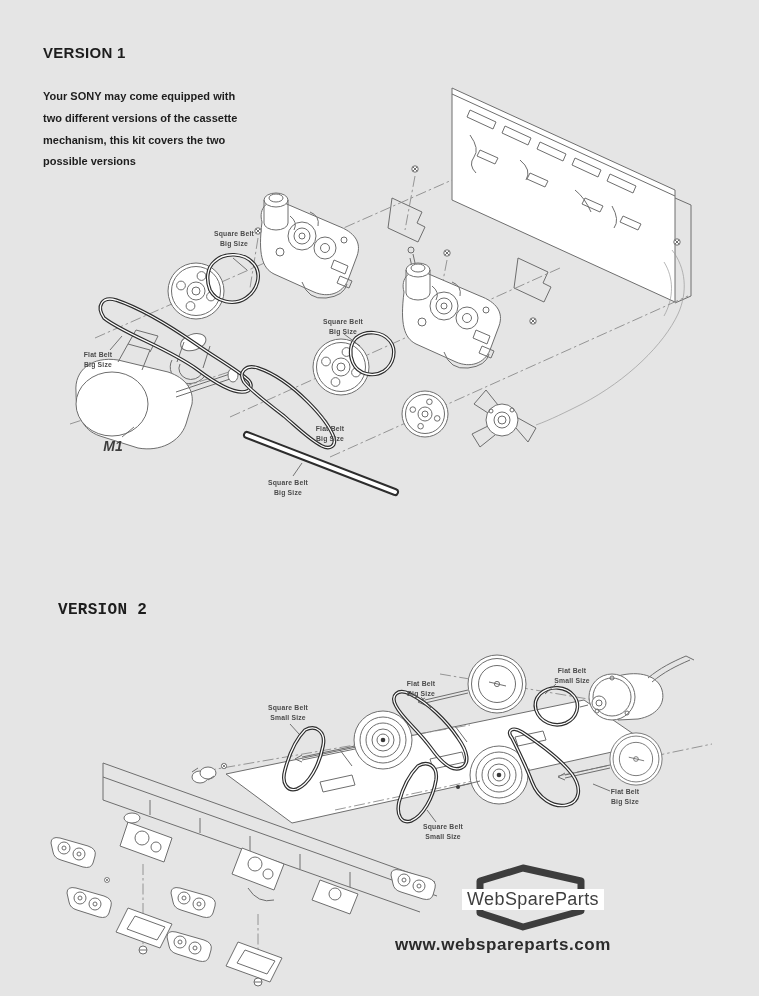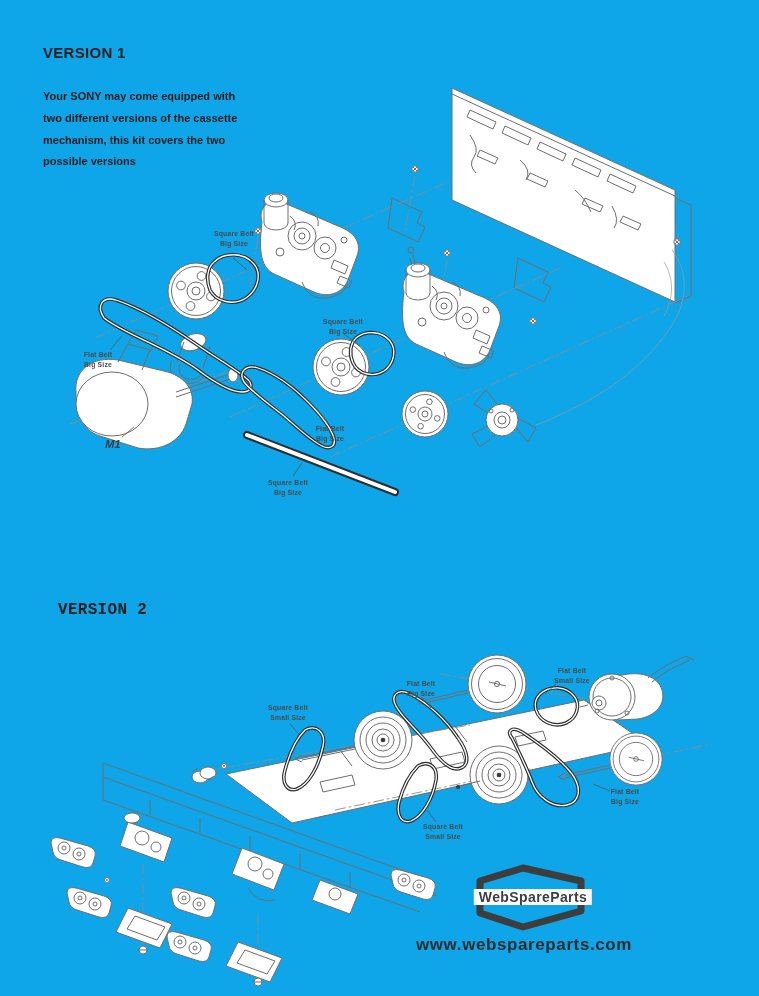--- a/index.html
+++ b/index.html
@@ -1,29 +1,29 @@
 <!DOCTYPE html>
 <html><head>
 <meta charset="utf-8">
 <style>
   html,body{margin:0;padding:0;background:#fff;}
-  .page{position:relative;width:759px;height:996px;background:#0ea5e9;overflow:hidden;
+  .page{position:relative;width:759px;height:996px;background:#e5e5e5;overflow:hidden;
         font-family:"Liberation Sans",sans-serif;}
   .art{position:absolute;left:0;top:0;width:759px;height:996px;}
   .h1{position:absolute;left:43px;top:44px;font-size:15px;font-weight:bold;color:#1d1d1d;letter-spacing:.3px;}
   .h2{position:absolute;left:58px;top:601px;font-size:16px;font-weight:bold;color:#1d1d1d;letter-spacing:.3px;font-family:Liberation Mono, monospace;}
   .intro{position:absolute;left:43px;top:86px;width:340px;font-size:11px;font-weight:bold;
          color:#1d1d1d;line-height:21.8px;white-space:pre-line;}
   .dlabel{position:absolute;transform:translateX(-50%);text-align:center;font-size:6.8px;
           font-weight:600;color:#4b4b4b;line-height:1.45;letter-spacing:.2px;white-space:pre-line;}
   .m1label{position:absolute;transform:translateX(-50%);font-style:italic;font-weight:600;
-           font-size:11px;color:#3d3d3d;text-align:right;}
-  .logoText{position:absolute;left:533px;top:889px;transform:translateX(-50%);font-size:14px;
-            font-weight:bold;color:#3f3f3f;background:#fff;padding:0 5px;letter-spacing:.4px;}
-  .site{position:absolute;left:524px;top:935px;transform:translateX(-50%);font-size:17px;
+           font-size:14px;color:#3d3d3d;text-align:right;}
+  .logoText{position:absolute;left:533px;top:889px;transform:translateX(-50%);font-size:18px;
+            font-weight:normal;color:#3f3f3f;background:#fff;padding:0 5px;letter-spacing:.4px;}
+  .site{position:absolute;left:503px;top:935px;transform:translateX(-50%);font-size:17px;
         font-weight:bold;color:#2b2b2b;letter-spacing:.6px;}
   
   .ln{stroke:#6e6e6e;fill:none;stroke-width:1;}
   .lnw{stroke:#6e6e6e;fill:#fff;stroke-width:1;}
   .thin{stroke:#9a9a9a;fill:none;stroke-width:.7;}
   .dash{stroke:#8b8b8b;fill:none;stroke-width:.9;stroke-dasharray:11 3 2.5 3;}
   .ldr{stroke:#555;fill:none;stroke-width:.8;}
   .belt{stroke:#2d2d2d;fill:none;stroke-width:3.6;stroke-linejoin:round;}
   .beltc{stroke:#fff;fill:none;stroke-width:1.3;stroke-linejoin:round;}
   .beltL{stroke:#2d2d2d;fill:none;stroke-width:8;stroke-linecap:round;}

